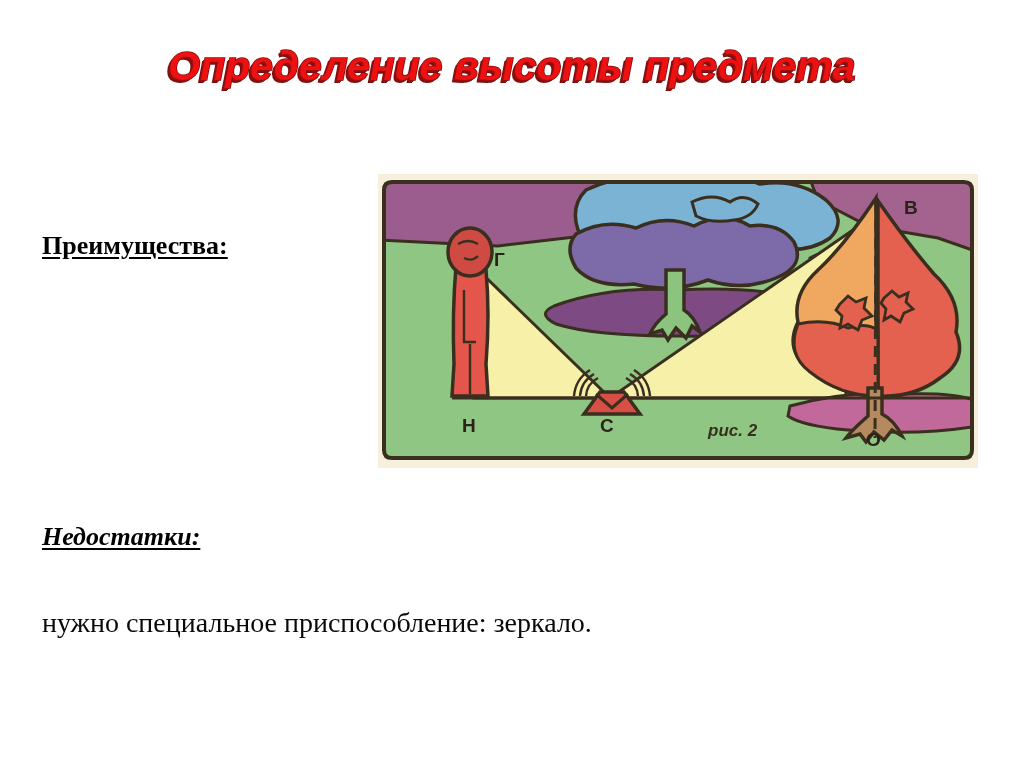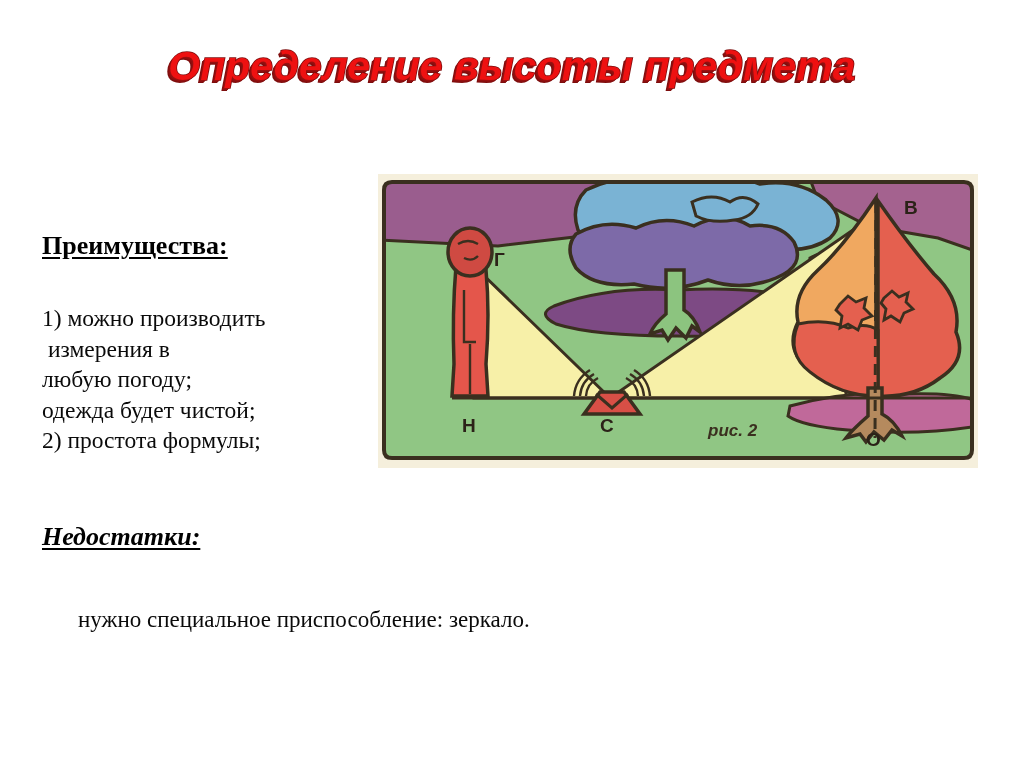--- a/index.html
+++ b/index.html
@@ -72,25 +72,24 @@
     position: absolute;
     left: 42px;
     top: 521px;
     font-style: italic;
   }
   #drawbacks-text {
     position: absolute;
     left: 42px;
     top: 605px;
     font-family: "Liberation Serif", serif;
-    font-size: 23px;
+    font-size: 28px;
     line-height: 1.3;
     color: #0a0a0a;
     white-space: nowrap;
-    margin-left: 36px;
   }
 
   
   #illustration {
     position: absolute;
     left: 378px;
     top: 174px;
     width: 600px;
     height: 294px;
     background: #f5efdc;
@@ -112,27 +111,20 @@
 </style>
 </head>
 <body>
 
 <div id="title-block">
   <div class="title-line">Определение высоты предмета</div>
 </div>
 
 <div id="left-col">
   <div class="heading">Преимущества:</div>
-  <div id="adv-list">
-    <div class="body-line">1) можно производить</div>
-    <div class="body-line"> измерения в</div>
-    <div class="body-line">любую погоду;</div>
-    <div class="body-line">одежда будет чистой;</div>
-    <div class="body-line">2) простота формулы;</div>
-  </div>
 </div>
 
 <div class="heading" id="drawbacks-head">Недостатки:</div>
 <div id="drawbacks-text">нужно специальное приспособление: зеркало.</div>
 
 <div id="illustration">
 <svg width="600" height="294" viewBox="0 0 600 294" xmlns="http://www.w3.org/2000/svg">
   <defs>
     <clipPath id="frameClip">
       <path d="M14 8 H586 Q594 8 594 16 V276 Q594 284 586 284 H14 Q6 284 6 276 V16 Q6 8 14 8 Z"></path>

